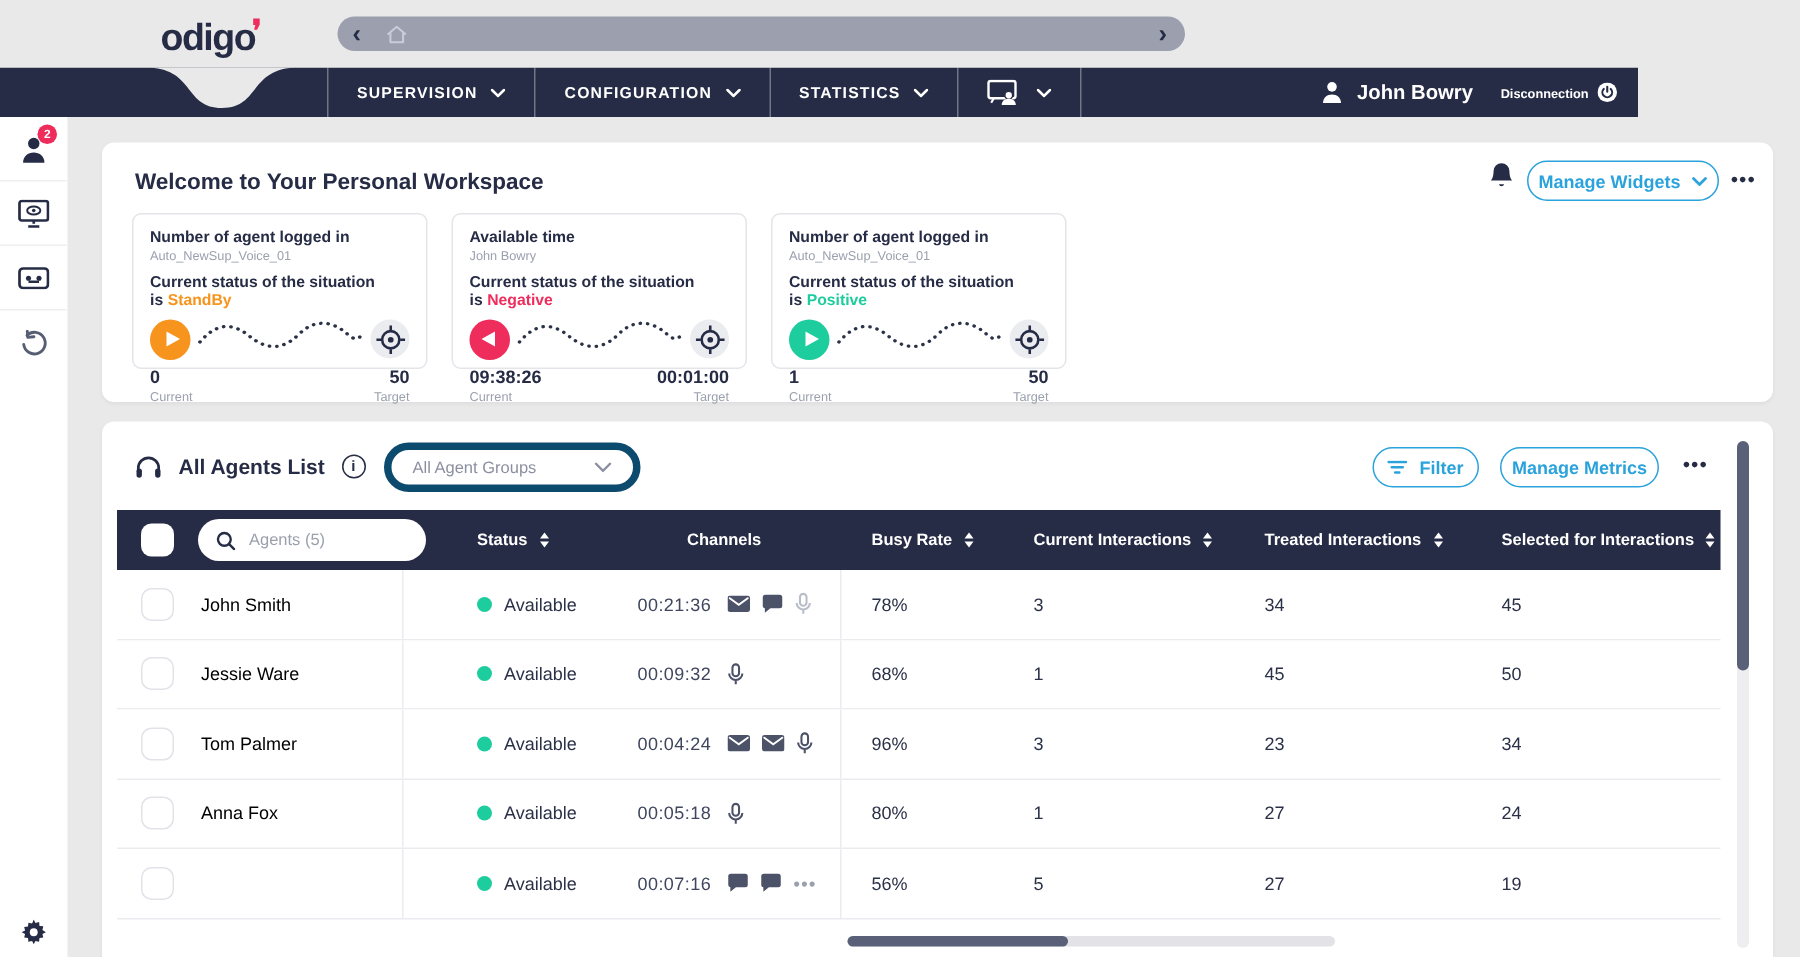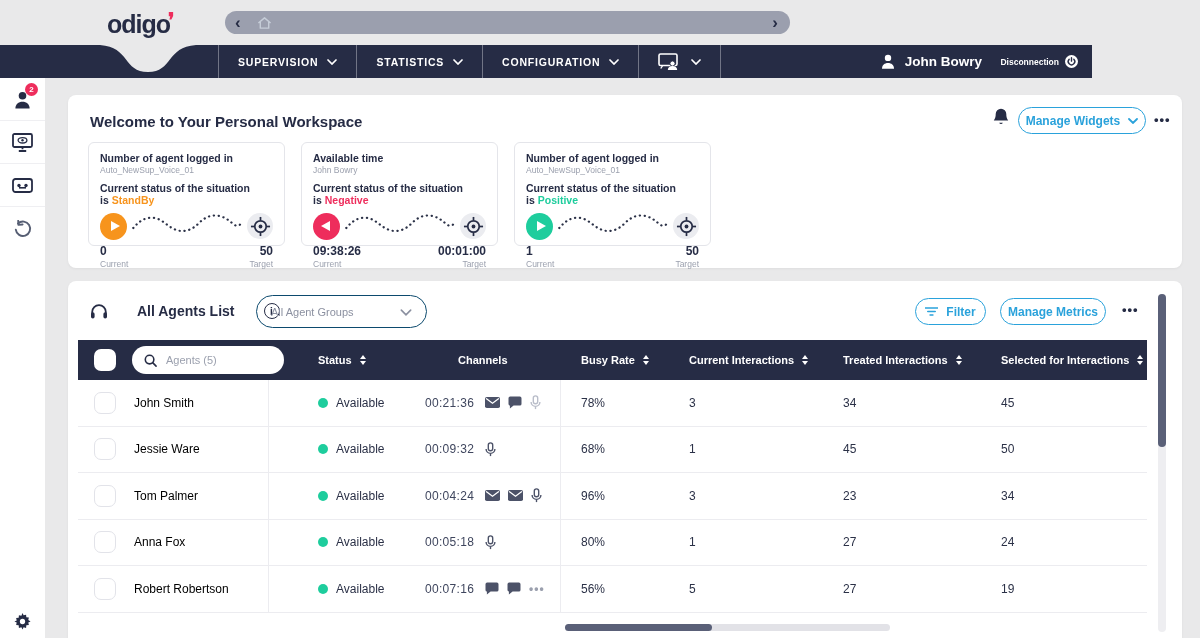--- a/index.html
+++ b/index.html
@@ -58,24 +58,24 @@
   .tri-left  { width:0; height:0; border-top:5.5px solid transparent; border-bottom:5.5px solid transparent; border-right:9px solid #fff; margin-right:3px; }
   .w-wave { flex:1; margin:0 3px; }
   .w-target { width:26px; height:26px; border-radius:50%; background:#ebecf0; flex:none; display:flex; align-items:center; justify-content:center; }
   .w-foot { display:flex; justify-content:space-between; margin-top:3px; }
   .w-val { font-size:12px; font-weight:bold; color:#262c45; }
   .w-lab { font-size:8.5px; color:#9ba0ae; margin-top:1px; }
   .w-foot .right { text-align:right; }
 
   
   .ag-head { position:absolute; left:0; top:0; width:100%; height:59px; }
-  .ag-title-grp { position:absolute; left:22px; top:22px; display:flex; align-items:flex-end; gap:29px; }
+  .ag-title-grp { position:absolute; left:22px; top:22px; display:flex; align-items:flex-end; gap:11px; }
   .ag-title { font-size:14px; font-weight:bold; color:#262c45; }
   .info-i { width:16px; height:16px; border:1.5px solid #262c45; border-radius:50%; font-size:10px; font-weight:bold; display:flex; align-items:center; justify-content:center; color:#262c45; }
-  .group-select { position:absolute; left:188px; top:14px; width:171px; height:33px; border:1px solid #0c4a6e; border-radius:17px; display:flex; align-items:center; padding:0 14px; color:#8b90a0; font-size:11px; cursor:pointer; }
+  .group-select { position:absolute; left:188px; top:14px; width:171px; height:33px; border:5px solid #0c4a6e; border-radius:17px; display:flex; align-items:center; padding:0 14px; color:#8b90a0; font-size:11px; cursor:pointer; }
   .group-select .chev { margin-left:auto; color:#8b90a0; }
   .filter-btn { position:absolute; left:847px; top:17px; width:71px; height:27px; }
   .metrics-btn { position:absolute; left:932px; top:17px; width:106px; height:27px; }
   .agents-dots { position:absolute; left:1054px; top:21px; }
 
   
   .tbl { position:absolute; left:10px; top:59px; width:1069px; }
   .tbl-head { position:relative; height:40px; background:#262c45; }
   .hd-cb { position:absolute; left:16px; top:9px; width:22px; height:22px; background:#fff; border-radius:7px; cursor:pointer; }
   .search-pill { position:absolute; left:54px; top:6px; width:152px; height:28px; background:#fff; border-radius:15px; display:flex; align-items:center; padding:0 12px; gap:9px; }
@@ -130,27 +130,27 @@
         <path d="M0 0 C30 2 23 27 48 27 C73 27 66 2 96 0 Z" fill="#e9e9ea"></path>
       </svg>
     <div class="nav-items">
         <div class="nav-item">
           <span>SUPERVISION</span>
           <svg width="10" height="6" viewBox="0 0 10 6">
             <path d="M1 1 L5 5 L9 1" stroke="#fff" stroke-width="1.7" fill="none" stroke-linecap="round"></path>
           </svg>
         </div>
         <div class="nav-item">
-          <span>STATISTICS</span>
+          <span>CONFIGURATION</span>
           <svg width="10" height="6" viewBox="0 0 10 6">
             <path d="M1 1 L5 5 L9 1" stroke="#fff" stroke-width="1.7" fill="none" stroke-linecap="round"></path>
           </svg>
         </div>
         <div class="nav-item">
-          <span>CONFIGURATION</span>
+          <span>STATISTICS</span>
           <svg width="10" height="6" viewBox="0 0 10 6">
             <path d="M1 1 L5 5 L9 1" stroke="#fff" stroke-width="1.7" fill="none" stroke-linecap="round"></path>
           </svg>
         </div>
         <div class="nav-item">
           <svg width="24" height="17" viewBox="0 0 24 17">
             <rect x="1" y="1" width="18" height="11.5" rx="1.5" fill="none" stroke="#fff" stroke-width="1.6"></rect>
             <path d="M4.6 12.5 l-1.8 3" stroke="#fff" stroke-width="1.4"></path>
             <circle cx="14.5" cy="10.5" r="2.6" fill="#fff" stroke="#262c45" stroke-width="1"></circle>
             <path d="M9.8 17 c0-2.7 2.1-4.1 4.7-4.1 s4.7 1.4 4.7 4.1 z" fill="#fff"></path>
@@ -535,21 +535,20 @@
             <span class="cell c-cur">1</span>
             <span class="cell c-tre">27</span>
             <span class="cell c-sel">24</span>
           </div>
           <div class="row">
             <span class="sep sep1"></span>
             <span class="sep sep2"></span>
             <span class="cell c-cb">
               <span class="cb"></span>
             </span>
-            <span class="cell c-name">Robert Robertson</span>
             <span class="cell c-status"><span class="dot" style="background:#1ecd9d"></span>Available</span>
             <span class="cell c-time">00:07:16</span>
             <span class="cell c-chan">
               <span style="display:flex;align-items:center">
                 <svg width="14" height="13" viewBox="0 0 15 14">
                   <path d="M2.3 .5 h10.4 a1.8 1.8 0 0 1 1.8 1.8 v6.2 a1.8 1.8 0 0 1 -1.8 1.8 H6 L2 13.4 V10.3 A1.8 1.8 0 0 1 .5 8.5 V2.3 A1.8 1.8 0 0 1 2.3 .5 Z" fill="#4c5268"></path>
                 </svg>
               </span>
               <span style="display:flex;align-items:center">
                 <svg width="14" height="13" viewBox="0 0 15 14">

